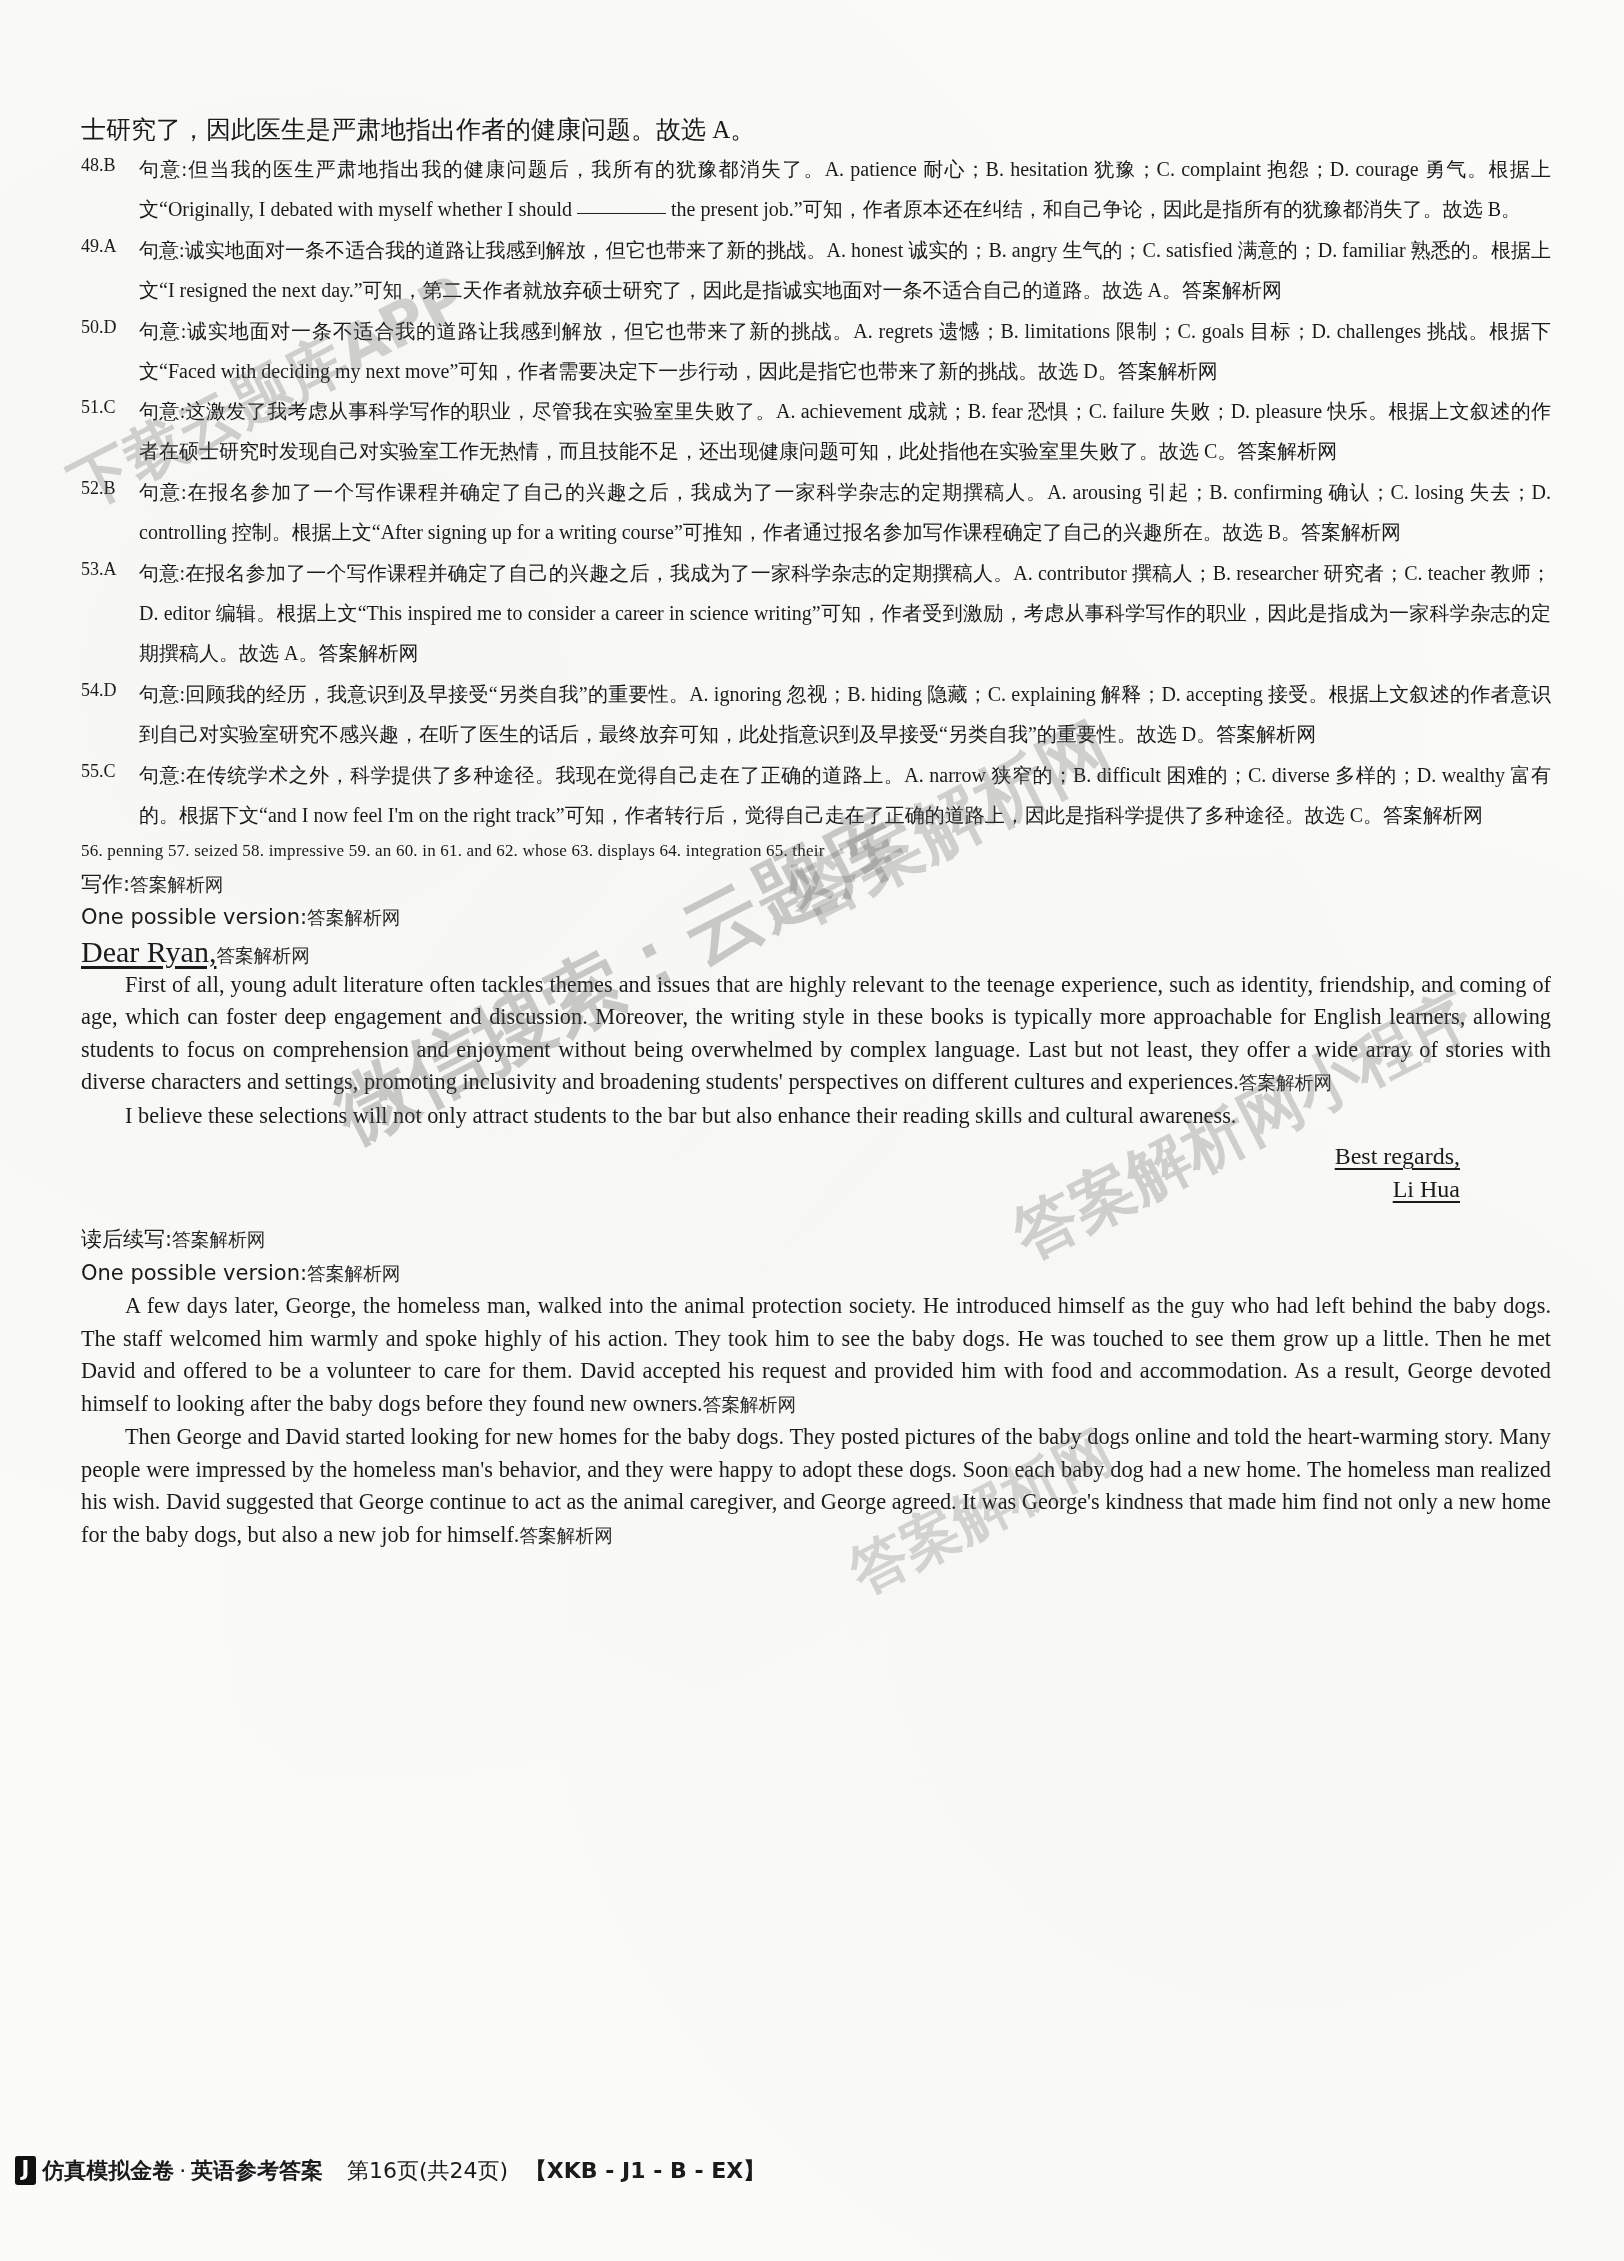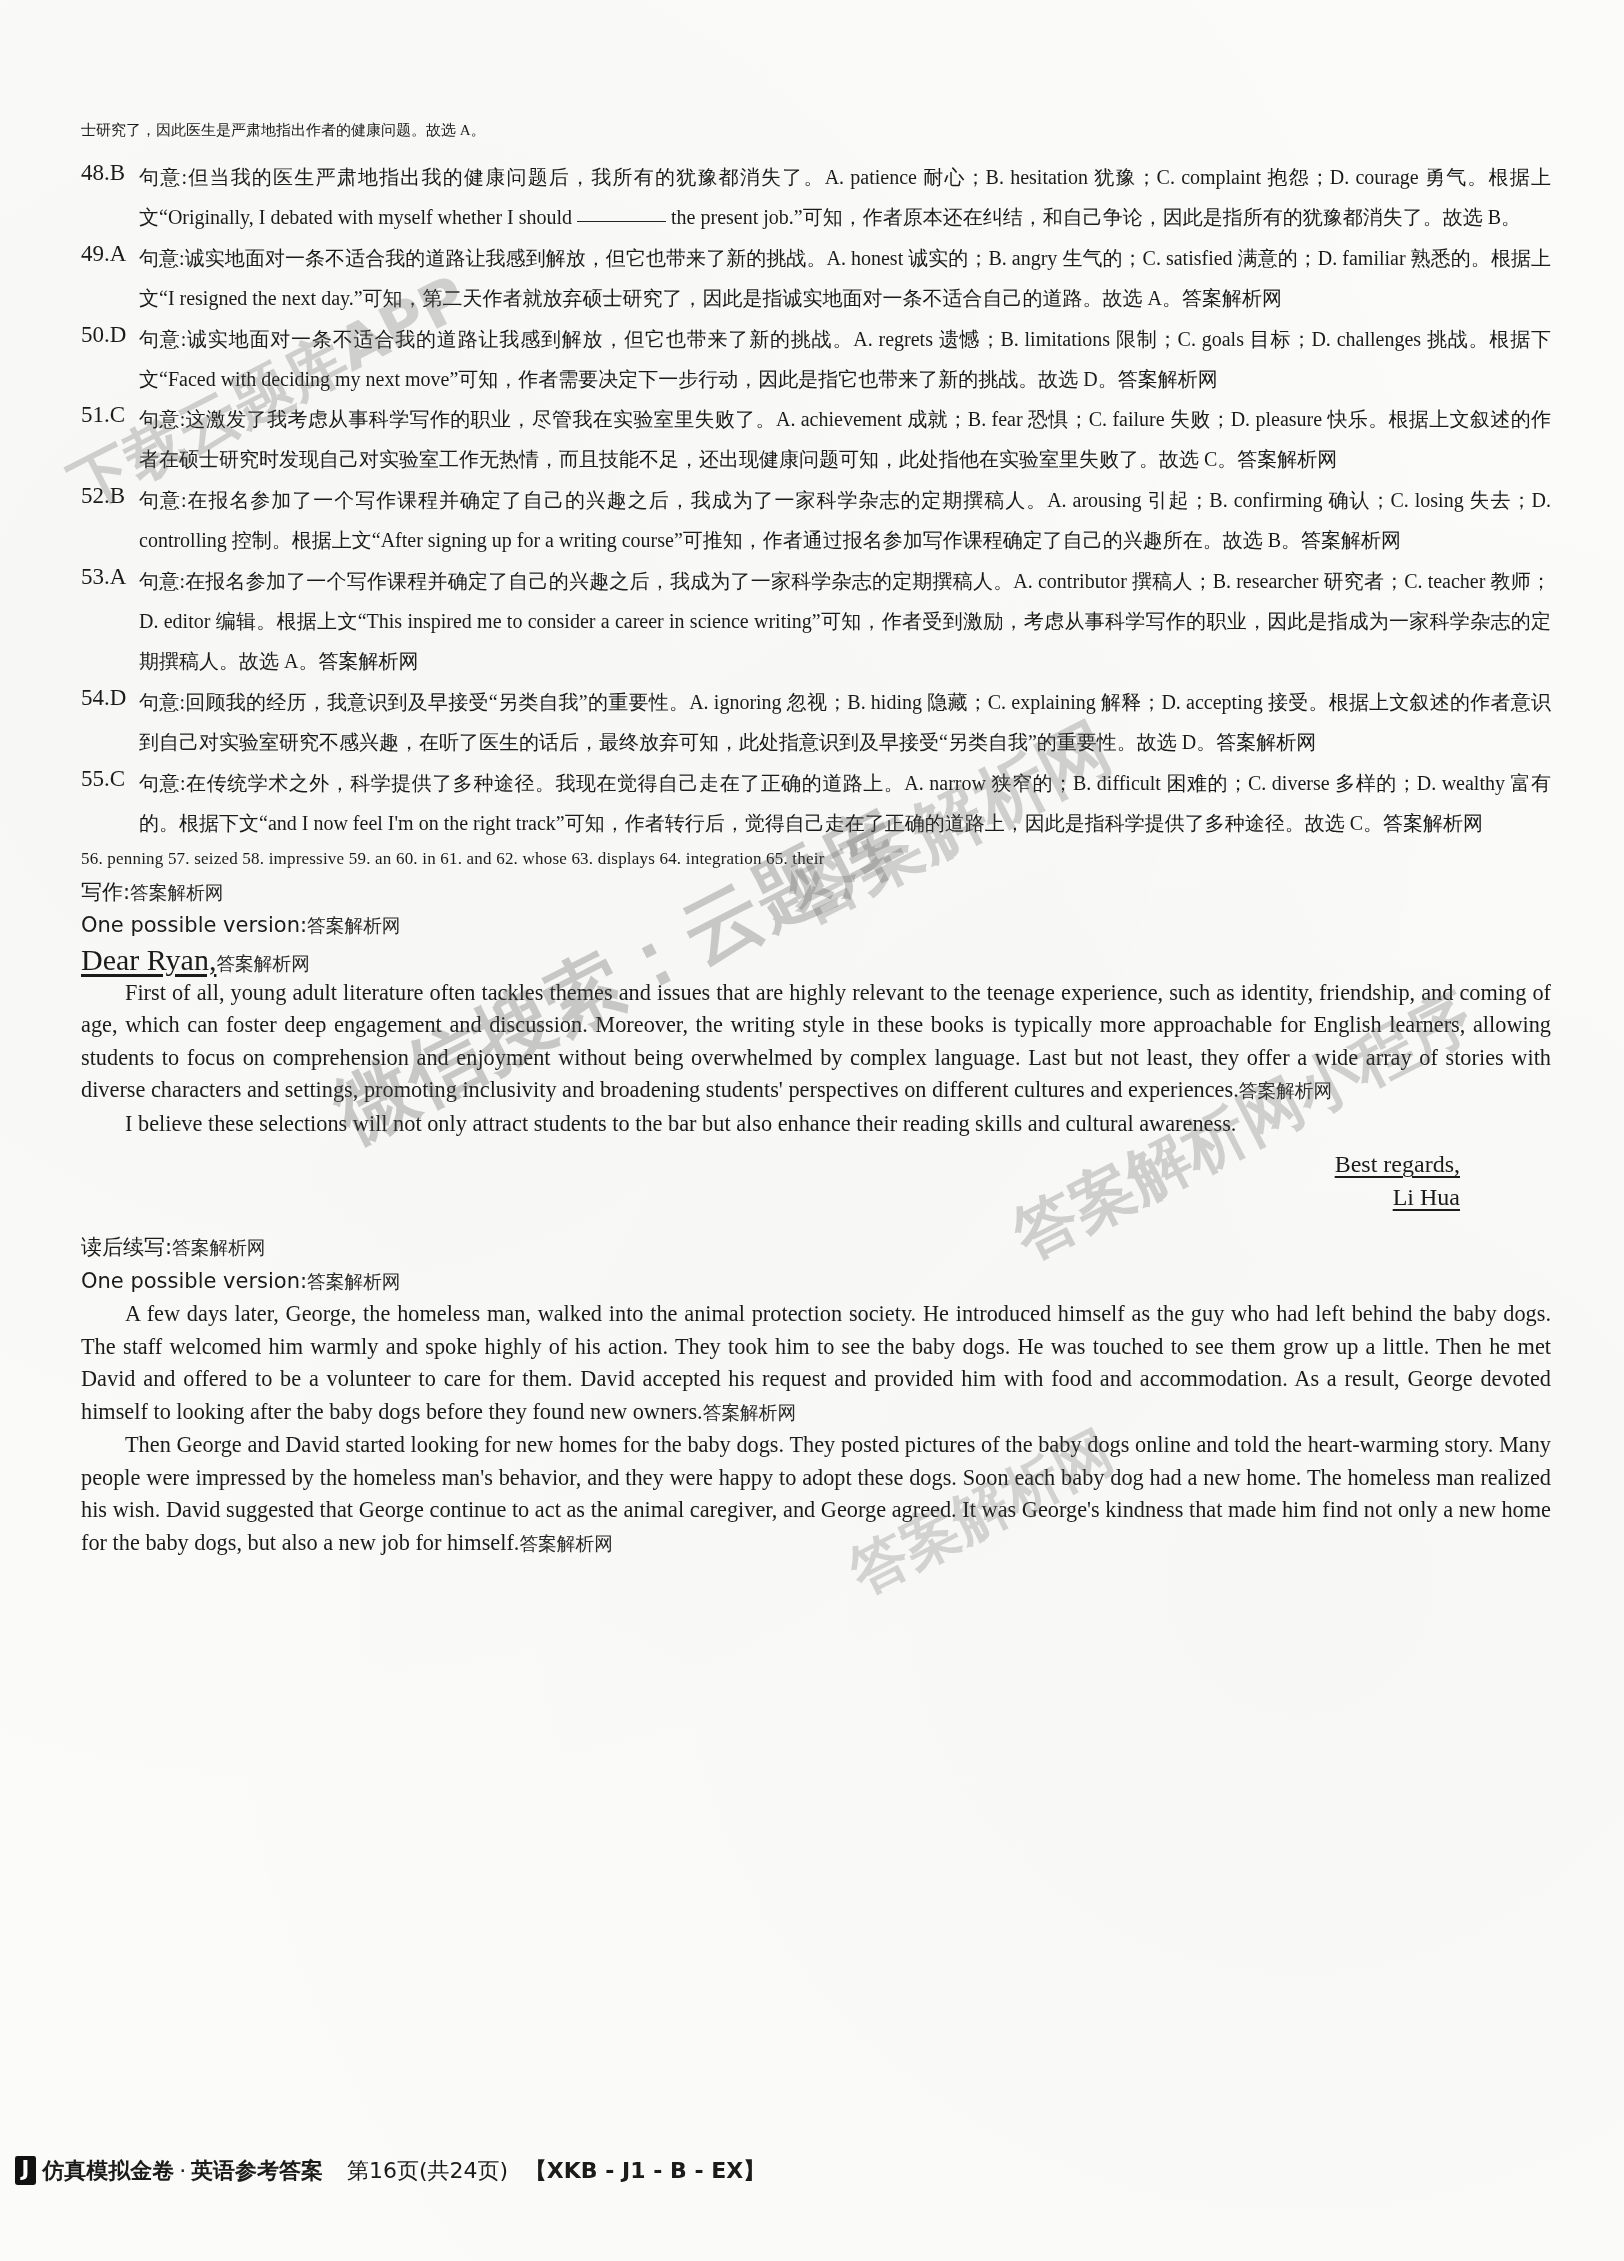--- a/index.html
+++ b/index.html
@@ -37,35 +37,35 @@
     width: 1470px;
   }
   .qitem {
     display: flex;
     align-items: flex-start;
     margin-bottom: 0.8px;
   }
   .qnum {
     width: 58px;
     flex: 0 0 58px;
-    font-size: 23px;
+    font-size: 18px;
     line-height: 32px;
     white-space: nowrap;
   }
   .qbody {
     flex: 1 1 auto;
     font-size: 20px;
     line-height: 40px;
     text-align: justify;
     text-justify: inter-word;
   }
   .tophang {
-    font-size: 15px;
+    font-size: 25px;
     line-height: 32px;
-    margin-bottom: 11px;
+    margin-bottom: 3px;
     text-indent: 0;
   }
   .fill-line {
     display: inline-block;
     width: 89px;
     border-bottom: 1.2px solid #222;
     vertical-align: 2.4px;
   }
   .ansnet {
     font-family: "DejaVu Sans", "Liberation Sans", sans-serif;

